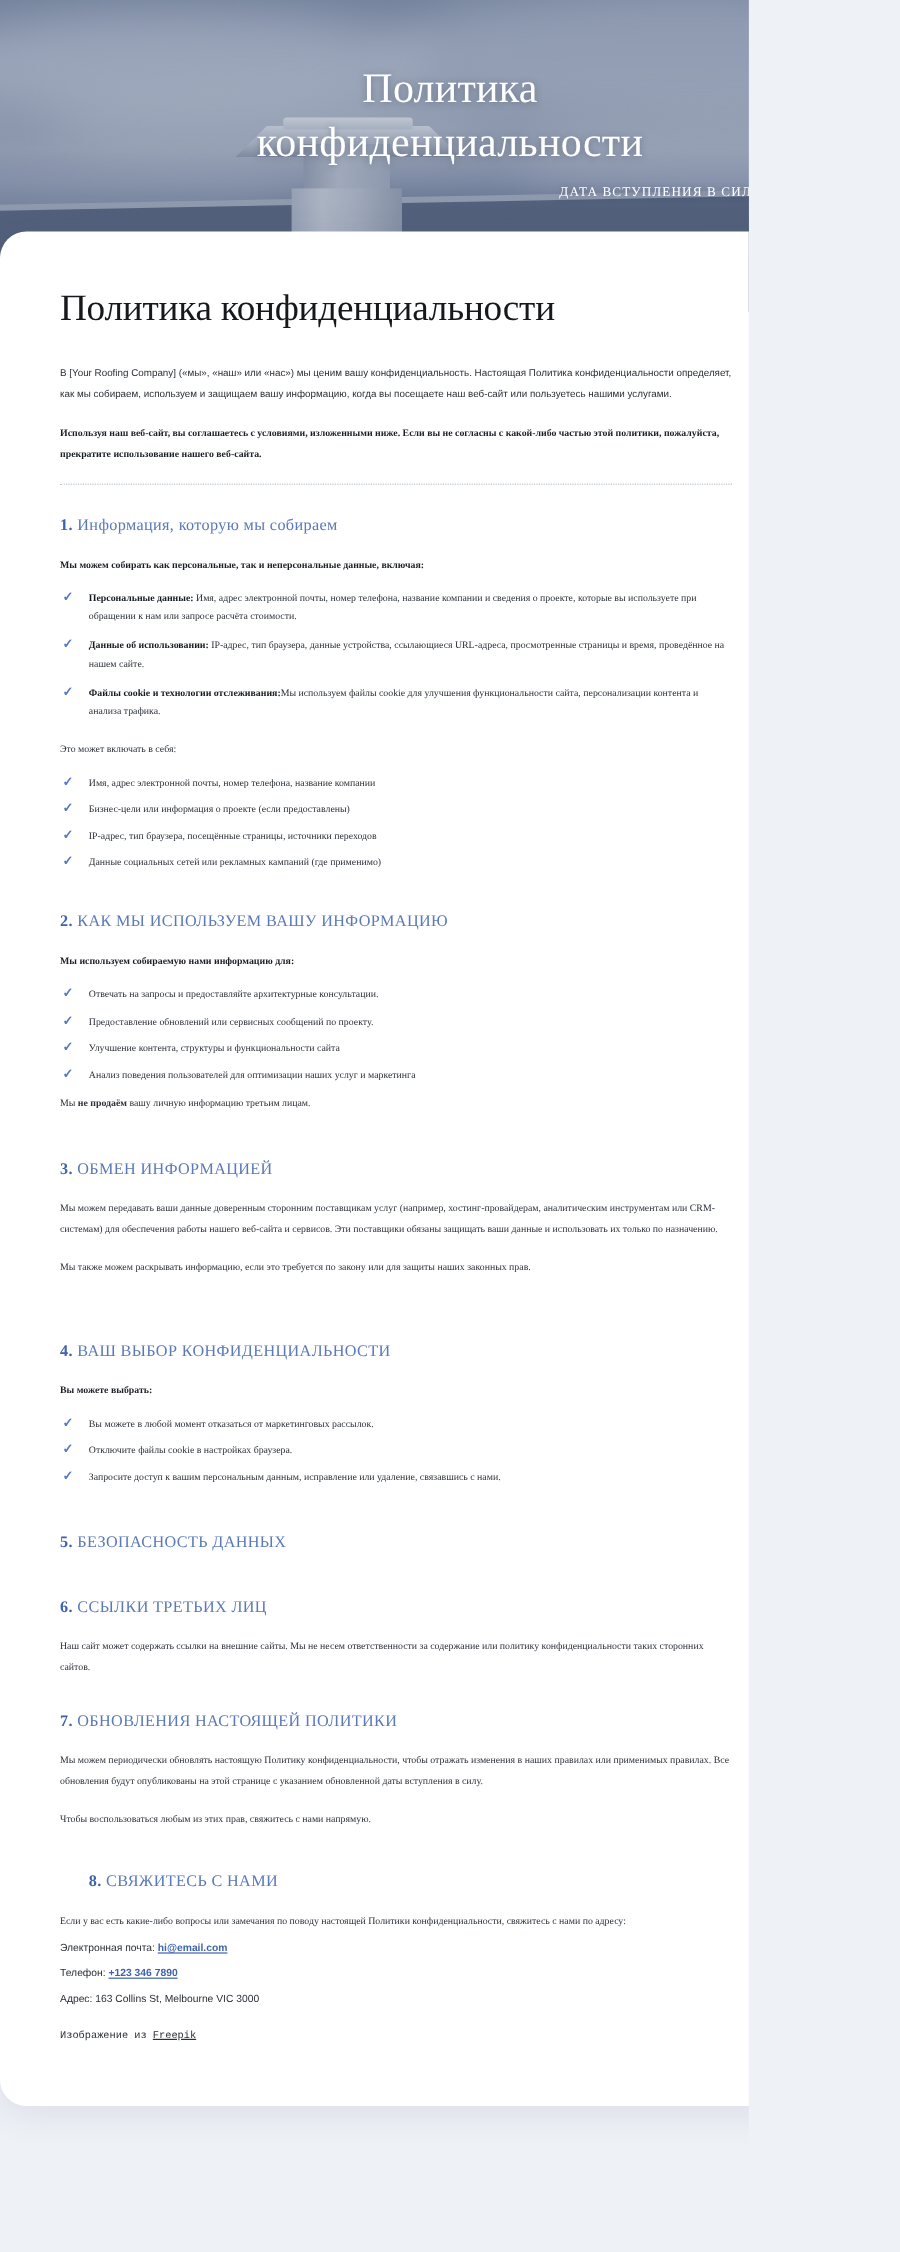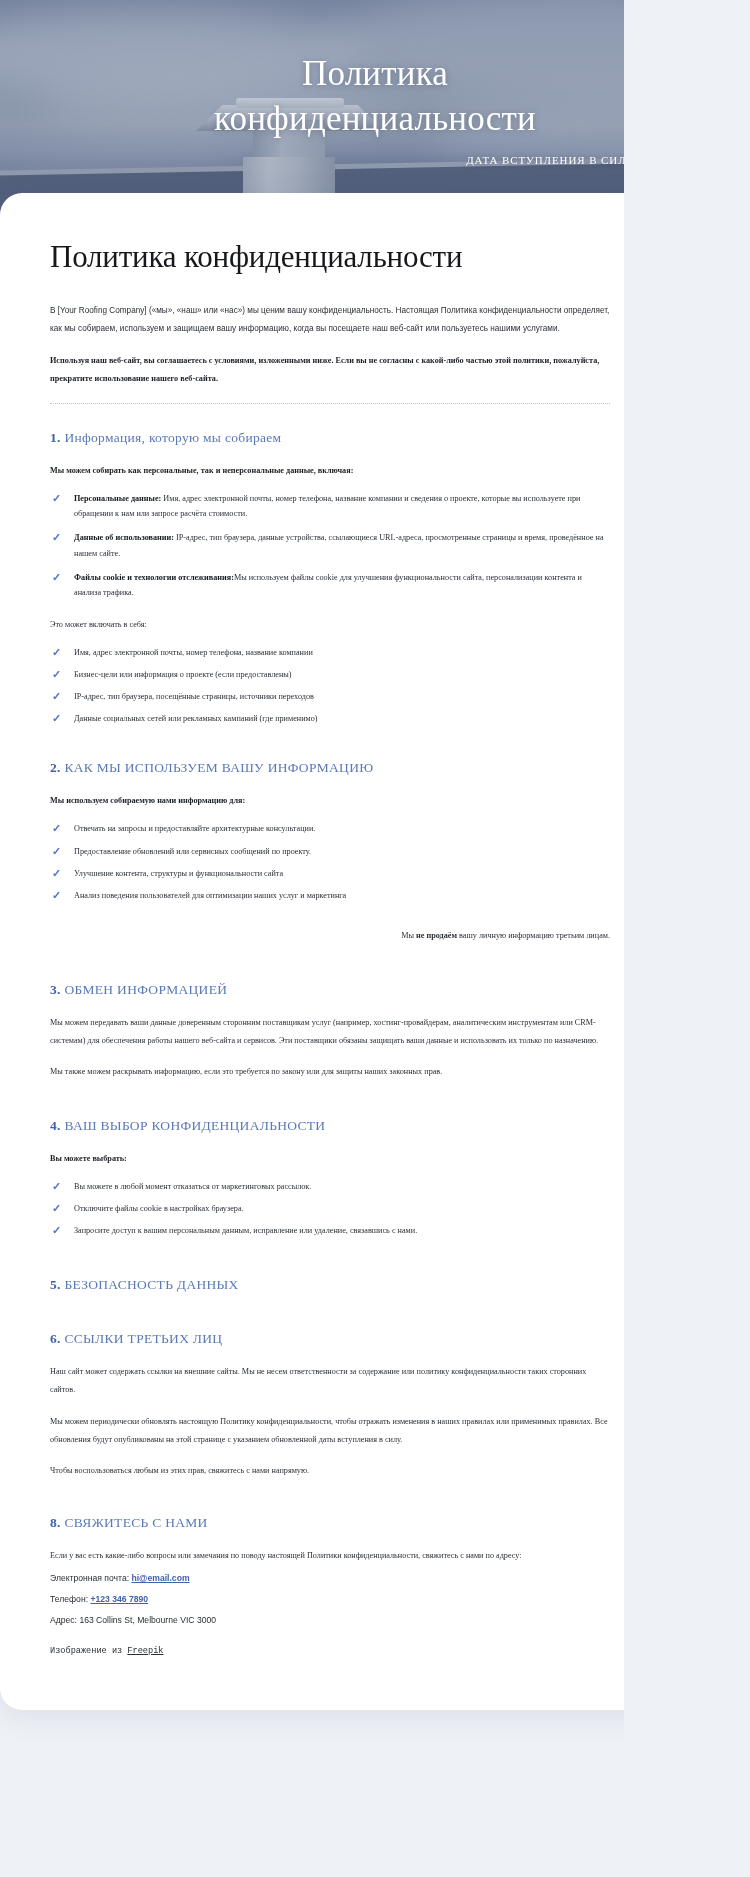--- a/index.html
+++ b/index.html
@@ -322,30 +322,30 @@
       <span class="num">2.</span>
       <span>КАК МЫ ИСПОЛЬЗУЕМ ВАШУ ИНФОРМАЦИЮ</span>
     </h2>
     <p class="bold-intro">Мы используем собираемую нами информацию для:</p>
     <ul class="checks tight">
       <li><span class="tick">✓</span><span>Отвечать на запросы и предоставляйте архитектурные консультации.</span></li>
       <li><span class="tick">✓</span><span>Предоставление обновлений или сервисных сообщений по проекту.</span></li>
       <li><span class="tick">✓</span><span>Улучшение контента, структуры и функциональности сайта</span></li>
       <li><span class="tick">✓</span><span>Анализ поведения пользователей для оптимизации наших услуг и маркетинга</span></li>
     </ul>
-    <p class="body" style="margin-top:24px;text-align:right;"><span>Мы </span><b>не продаём</b><span> вашу личную информацию третьим лицам.</span></p>
+    <p class="body" style="margin-top:8px;"><span>Мы </span><b>не продаём</b><span> вашу личную информацию третьим лицам.</span></p>
 
     <h2 class="section caps" style="margin-top:36px;">
       <span class="num">3.</span>
       <span>ОБМЕН ИНФОРМАЦИЕЙ</span>
     </h2>
     <p class="body">Мы можем передавать ваши данные доверенным сторонним поставщикам услуг (например, хостинг-провайдерам, аналитическим инструментам или CRM-системам) для обеспечения работы нашего веб-сайта и сервисов. Эти поставщики обязаны защищать ваши данные и использовать их только по назначению.</p>
     <p class="body">Мы также можем раскрывать информацию, если это требуется по закону или для защиты наших законных прав.</p>
 
-    <h2 class="section caps" style="margin-top:36px;">
+    <h2 class="section caps" style="margin-top:52px;">
       <span class="num">4.</span>
       <span>ВАШ ВЫБОР КОНФИДЕНЦИАЛЬНОСТИ</span>
     </h2>
     <p class="bold-intro">Вы можете выбрать:</p>
     <ul class="checks tight">
       <li><span class="tick">✓</span><span>Вы можете в любой момент отказаться от маркетинговых рассылок.</span></li>
       <li><span class="tick">✓</span><span>Отключите файлы cookie в настройках браузера.</span></li>
       <li><span class="tick">✓</span><span>Запросите доступ к вашим персональным данным, исправление или удаление, связавшись с нами.</span></li>
     </ul>
 
@@ -353,24 +353,28 @@
       <span class="num">5.</span>
       <span>БЕЗОПАСНОСТЬ ДАННЫХ</span>
     </h2>
 
     <h2 class="section caps" style="margin-top:38px;">
       <span class="num">6.</span>
       <span>ССЫЛКИ ТРЕТЬИХ ЛИЦ</span>
     </h2>
     <p class="body">Наш сайт может содержать ссылки на внешние сайты. Мы не несем ответственности за содержание или политику конфиденциальности таких сторонних сайтов.</p>
 
+    <h2 class="section caps" style="margin-top:26px;">
+      <span class="num">7.</span>
+      <span>ОБНОВЛЕНИЯ НАСТОЯЩЕЙ ПОЛИТИКИ</span>
+    </h2>
     <p class="body">Мы можем периодически обновлять настоящую Политику конфиденциальности, чтобы отражать изменения в наших правилах или применимых правилах. Все обновления будут опубликованы на этой странице с указанием обновленной даты вступления в силу.</p>
     <p class="body">Чтобы воспользоваться любым из этих прав, свяжитесь с нами напрямую.</p>
 
-    <h2 class="section caps" style="margin-top:34px;">
+    <h2 class="section caps" style="margin-top:34px;margin-left:24px;">
       <span class="num">8.</span>
       <span>СВЯЖИТЕСЬ С НАМИ</span>
     </h2>
     <p class="body" style="margin-bottom:4px;">Если у вас есть какие-либо вопросы или замечания по поводу настоящей Политики конфиденциальности, свяжитесь с нами по адресу:</p>
 
     <p class="contact-line">
       <span>Электронная почта:</span>
       <a href="#">hi@email.com</a>
     </p>
     <p class="contact-line">

